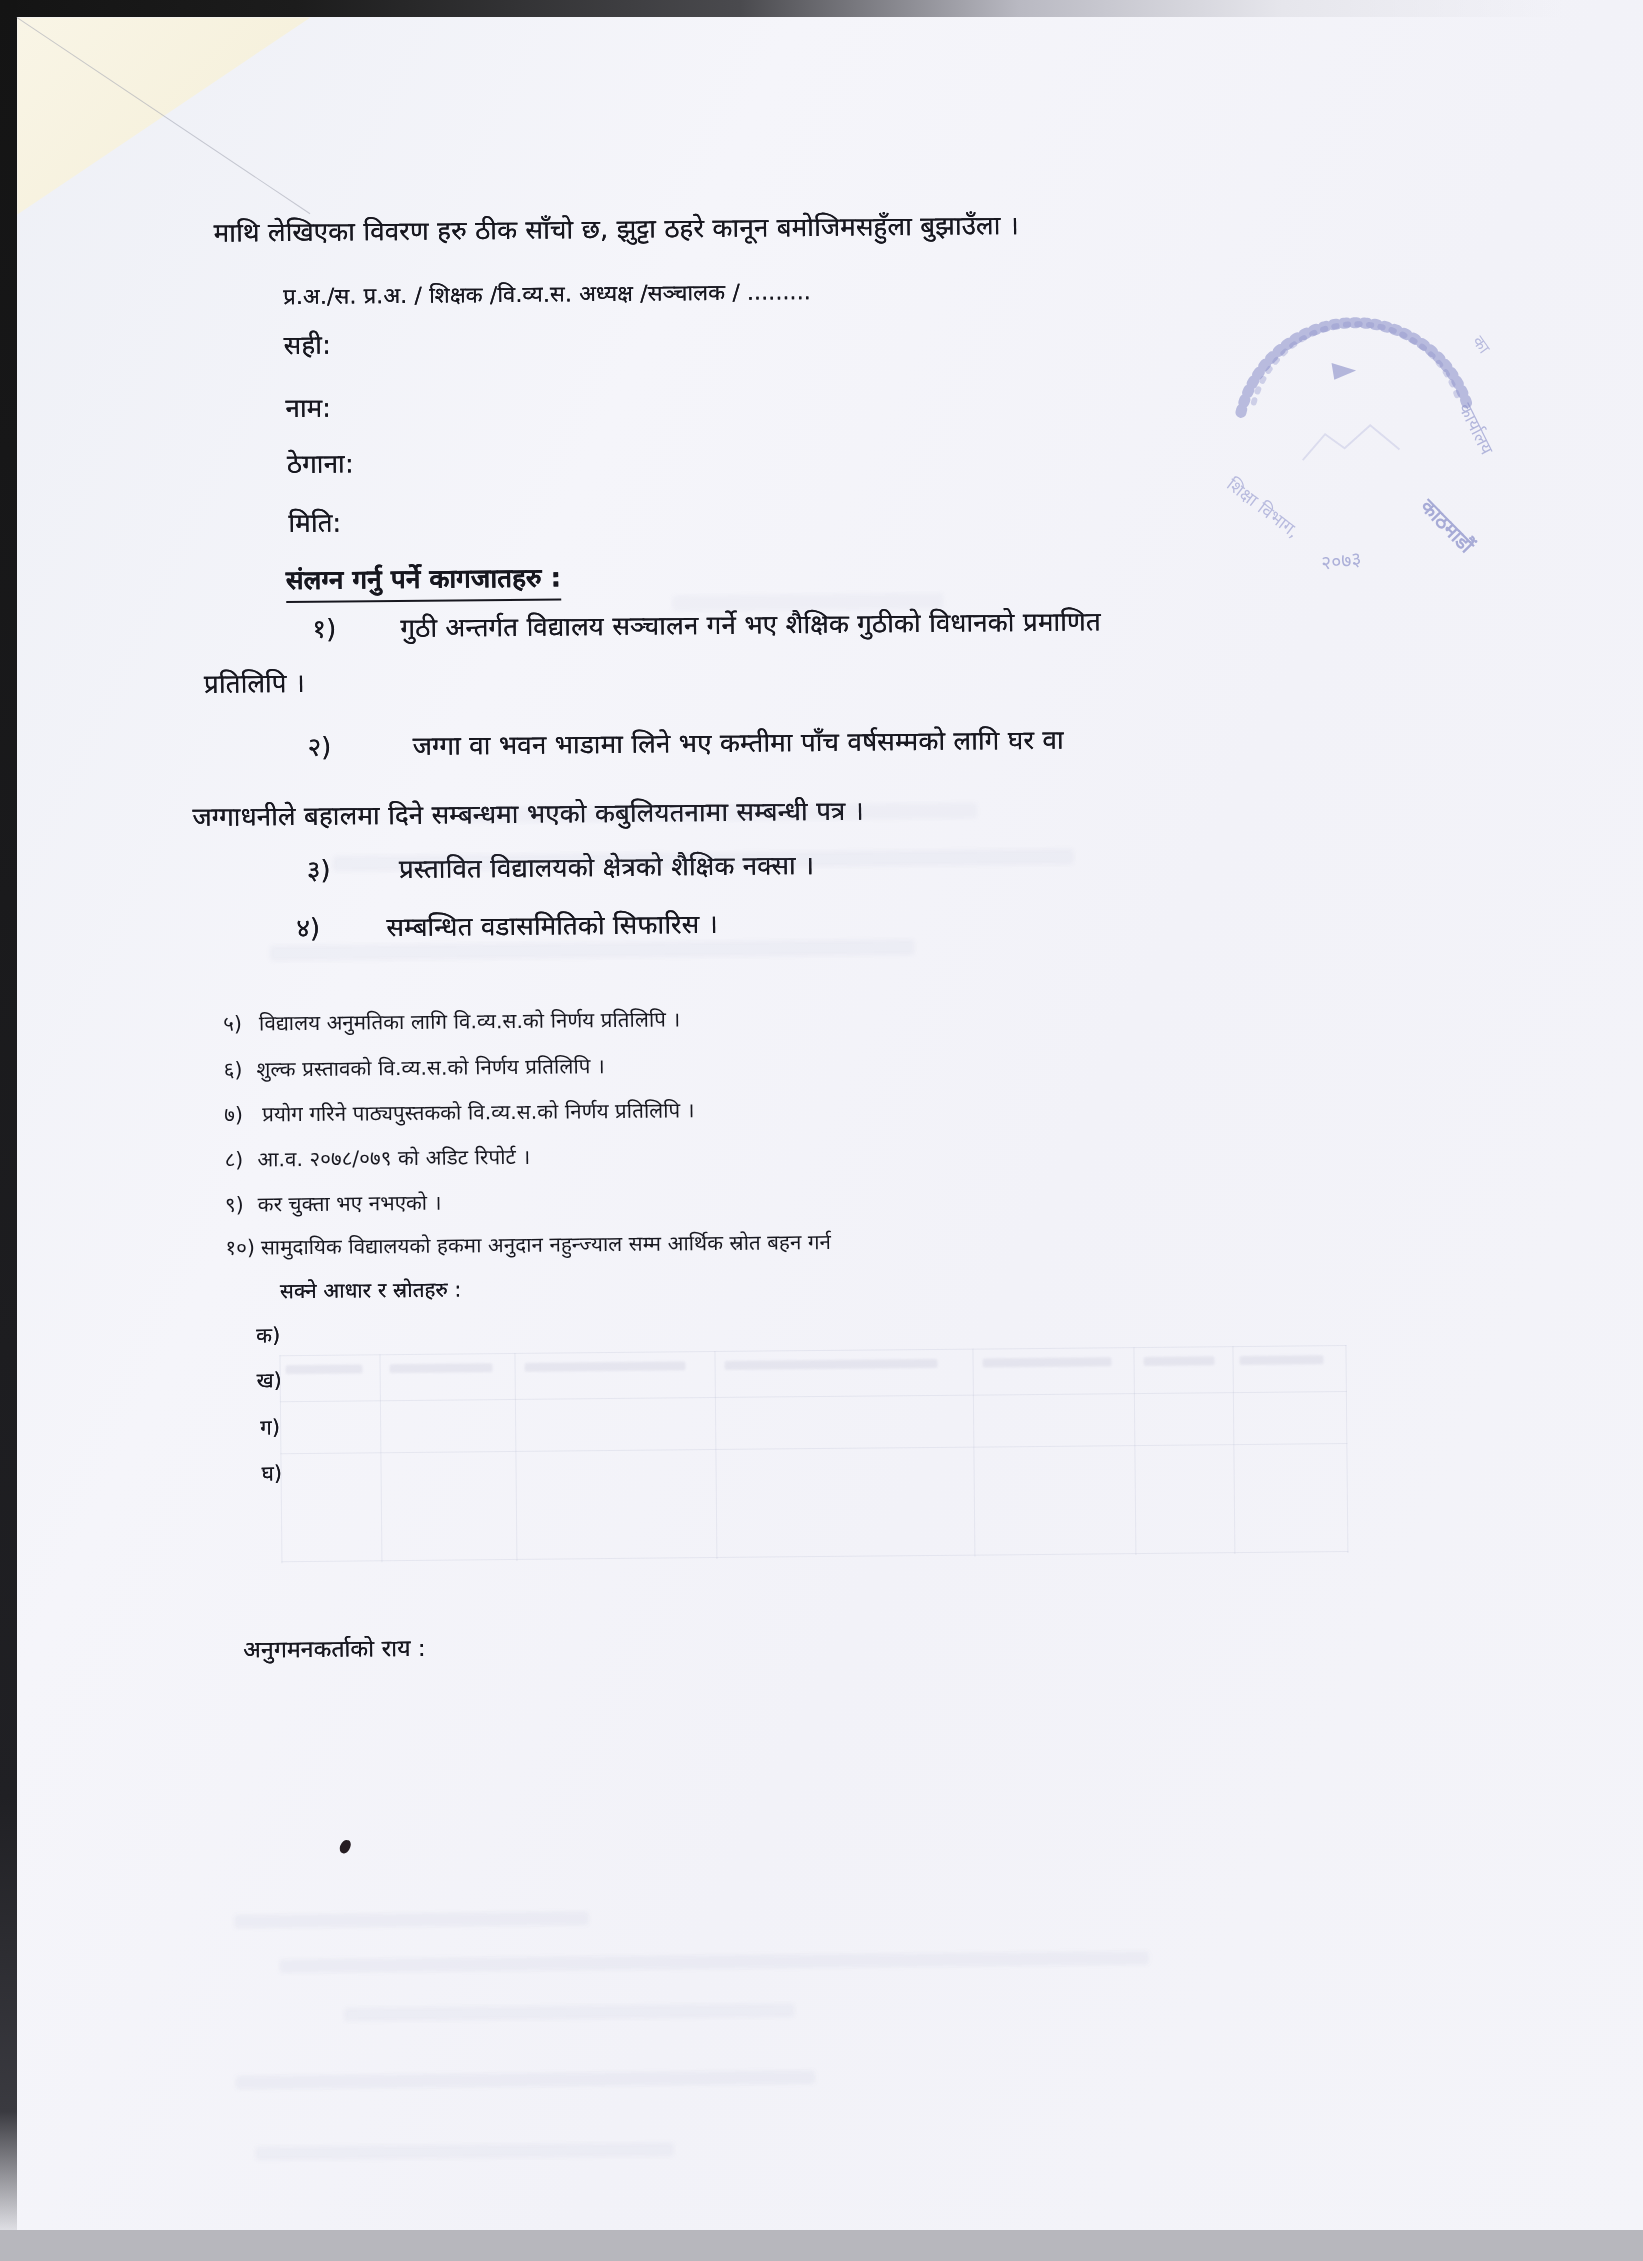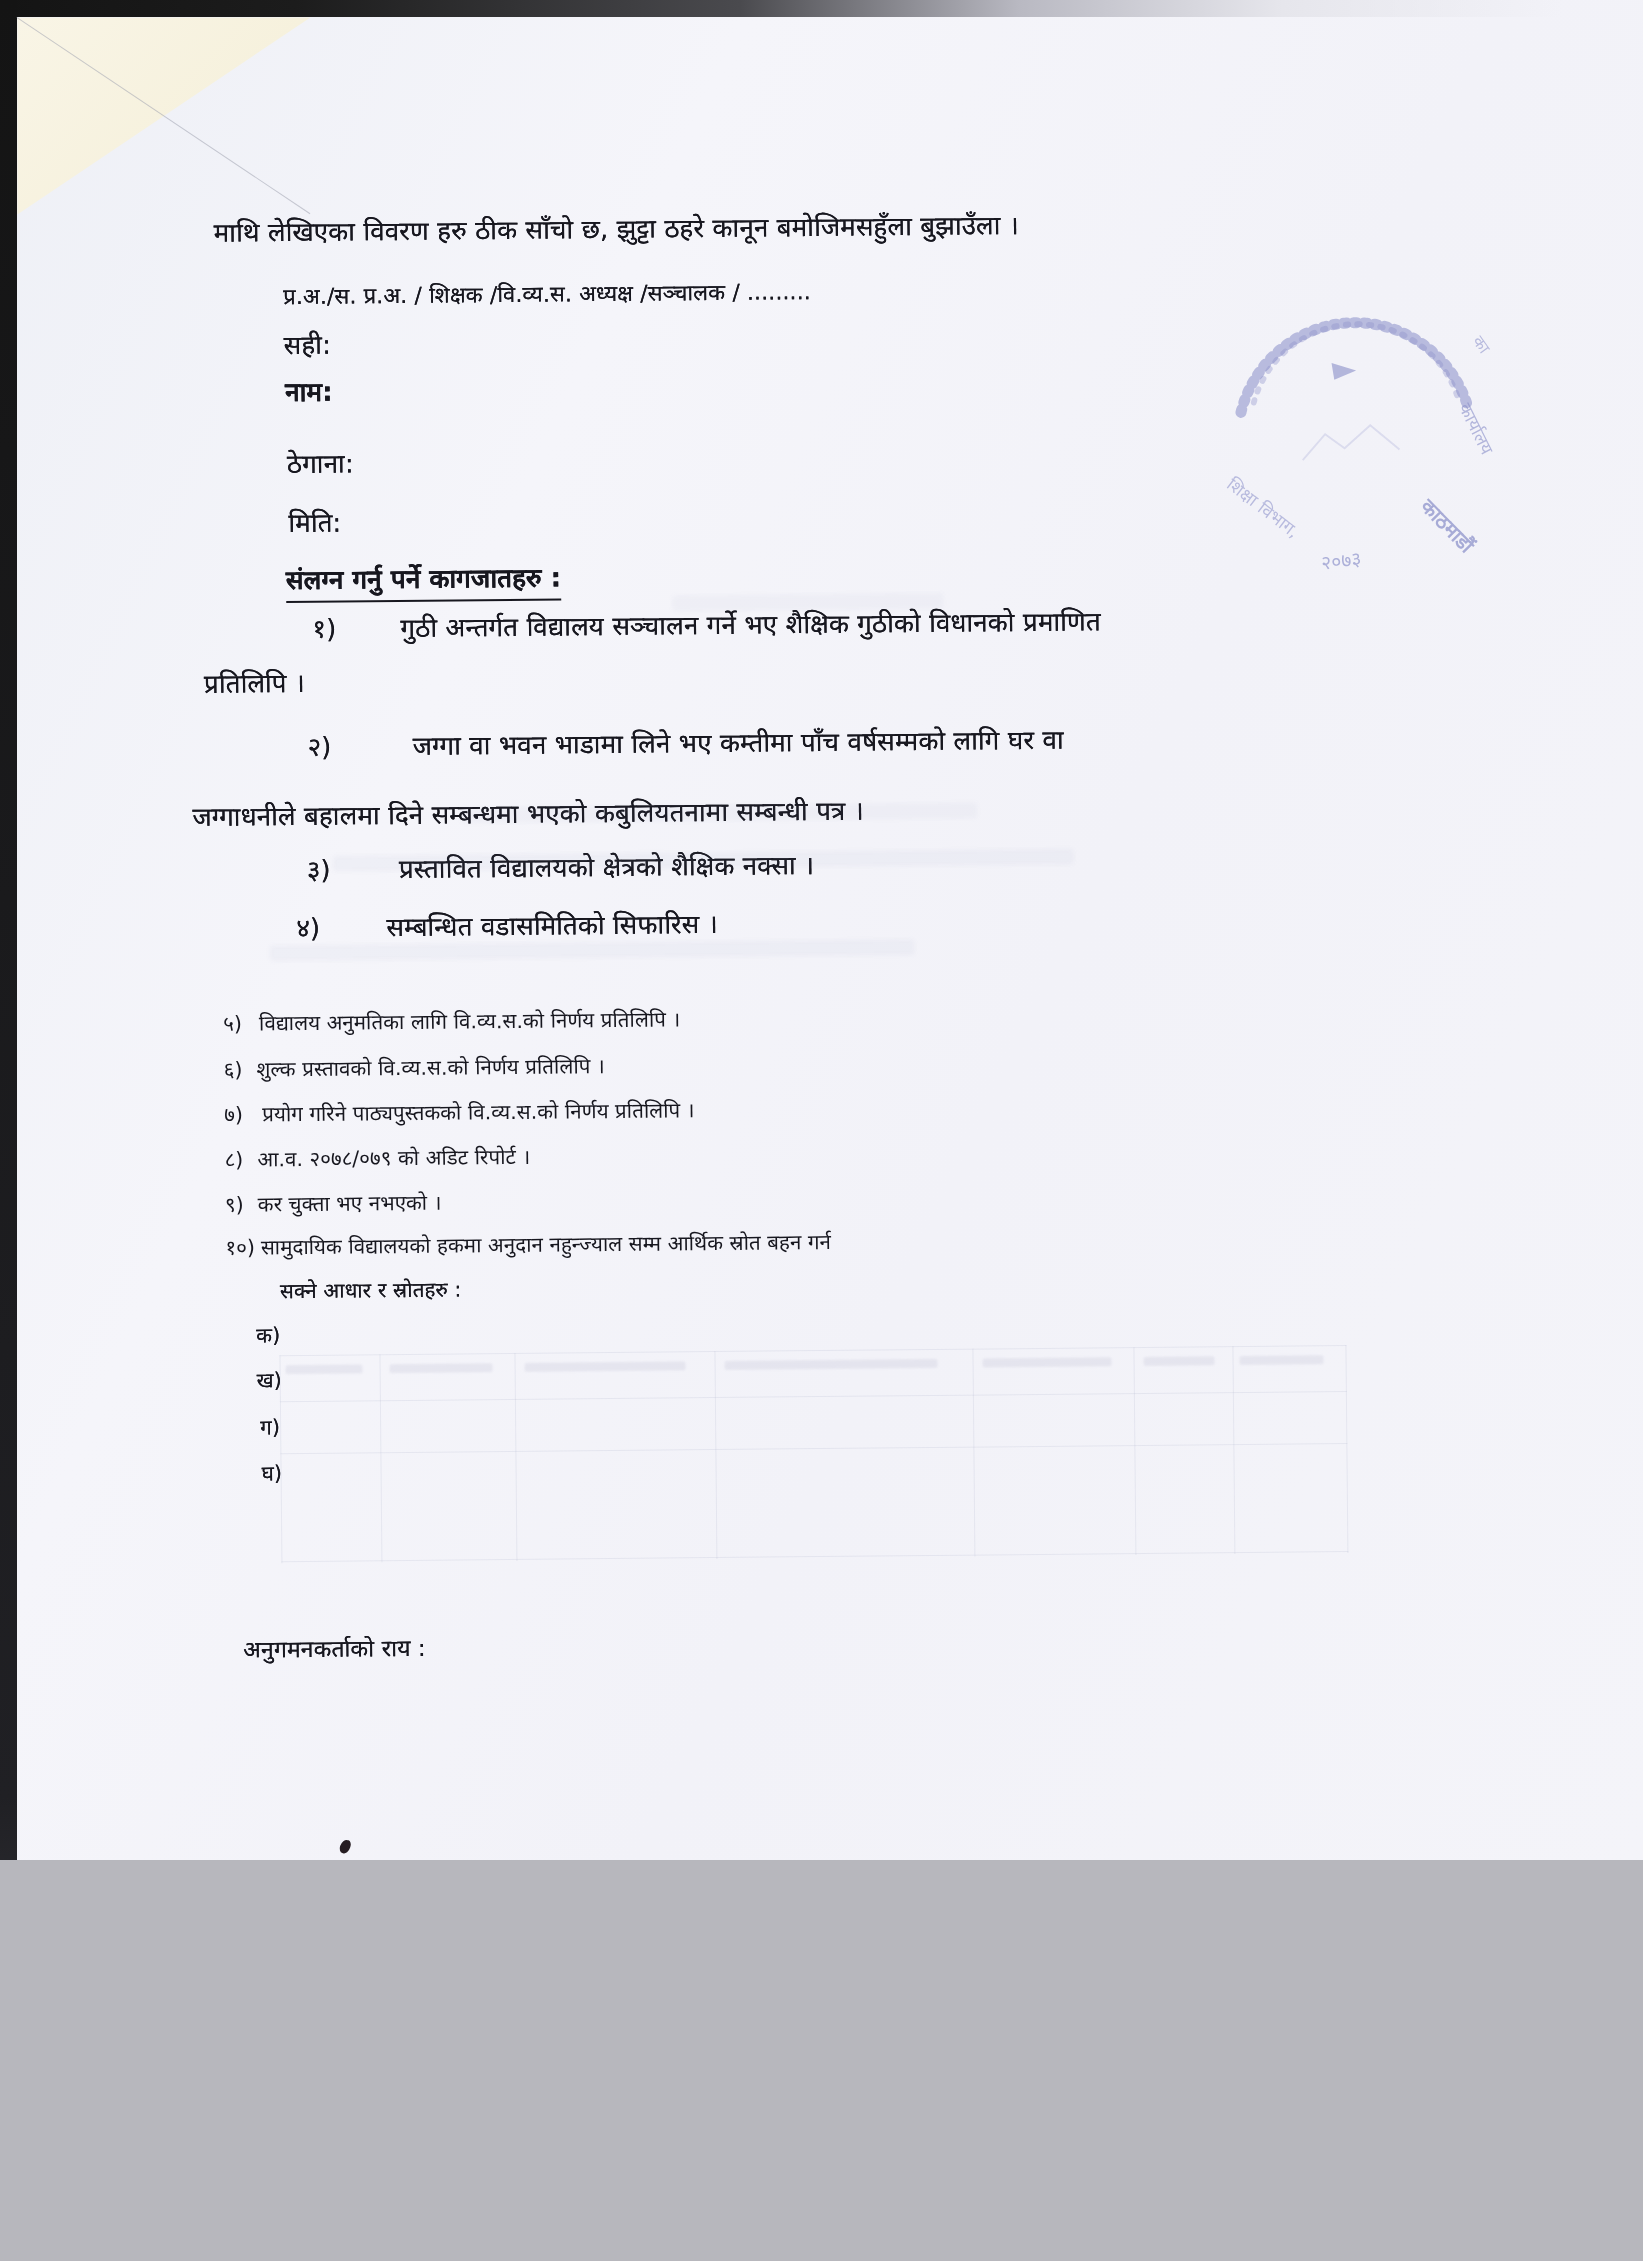--- a/index.html
+++ b/index.html
@@ -1,17 +1,17 @@
 <!DOCTYPE html>
 <html style="font-size:10.3px"><head>
 <meta charset="utf-8">
 <style>
   html,body{margin:0;padding:0;background:#b7b7bd;}
   #scan{
-    position:relative;width:1644px;height:1860px;overflow:hidden;
+    position:relative;width:1644px;height:2230px;overflow:hidden;
     background:linear-gradient(115deg,#eef0f6 0%,#f5f5fa 30%,#f2f2f8 60%,#f4f4f9 100%);
     font-family:"DejaVu Sans",sans-serif;color:#17171f;
   }
   
   .edge-top{position:absolute;left:0;top:0;width:1644px;height:17.4px;
     background:linear-gradient(to right,#141414 0%,#1c1c1c 18%,#4a4a4e 45%,#b9b9c2 62%,#e6e6ec 78%,rgba(246,246,250,0) 95%);}
   .edge-left{position:absolute;left:0;top:0;width:17.4px;height:2246px;
     background:linear-gradient(to bottom,#141414 0%,#202024 80%,#3a3a40 94%,rgba(244,244,249,0) 100%);}
   .fold-corner{position:absolute;left:17.4px;top:17.4px;width:293px;height:197px;
     background:linear-gradient(135deg,#f9f5e6 0%,#f6f1dd 60%,#efe9d2 100%);
@@ -43,21 +43,21 @@
 
 <div id="scan">
 
   <div id="sheet">
 
     <div class="t big" style="left:222px;top:208px;">माथि लेखिएका विवरण हरु ठीक साँचो छ, झुट्टा ठहरे कानून बमोजिमसहुँला बुझाउँला ।</div>
 
     <div class="t mid" style="left:291px;top:275px;">प्र.अ./स. प्र.अ. / शिक्षक /वि.व्य.स. अध्यक्ष /सञ्चालक / .........</div>
 
     <div class="t big" style="left:291px;top:321px;">सही:</div>
-    <div class="t big" style="left:292px;top:368px;font-weight:bold;">नाम:</div>
+    <div class="t big" style="left:292px;top:384px;">नाम:</div>
     <div class="t big" style="left:293px;top:440px;">ठेगाना:</div>
     <div class="t big" style="left:294px;top:499px;">मिति:</div>
 
     <div class="t head" style="left:291px;top:556px;">संलग्न गर्नु पर्ने कागजातहरु :</div>
 
     <div class="t big" style="left:317px;top:605px;">१)</div>
     <div class="t big" style="left:405px;top:605px;">गुठी अन्तर्गत विद्यालय सञ्चालन गर्ने भए शैक्षिक गुठीको विधानको प्रमाणित</div>
     <div class="t big" style="left:208px;top:659px;">प्रतिलिपि ।</div>
 
     <div class="t big" style="left:311px;top:723px;">२)</div>

